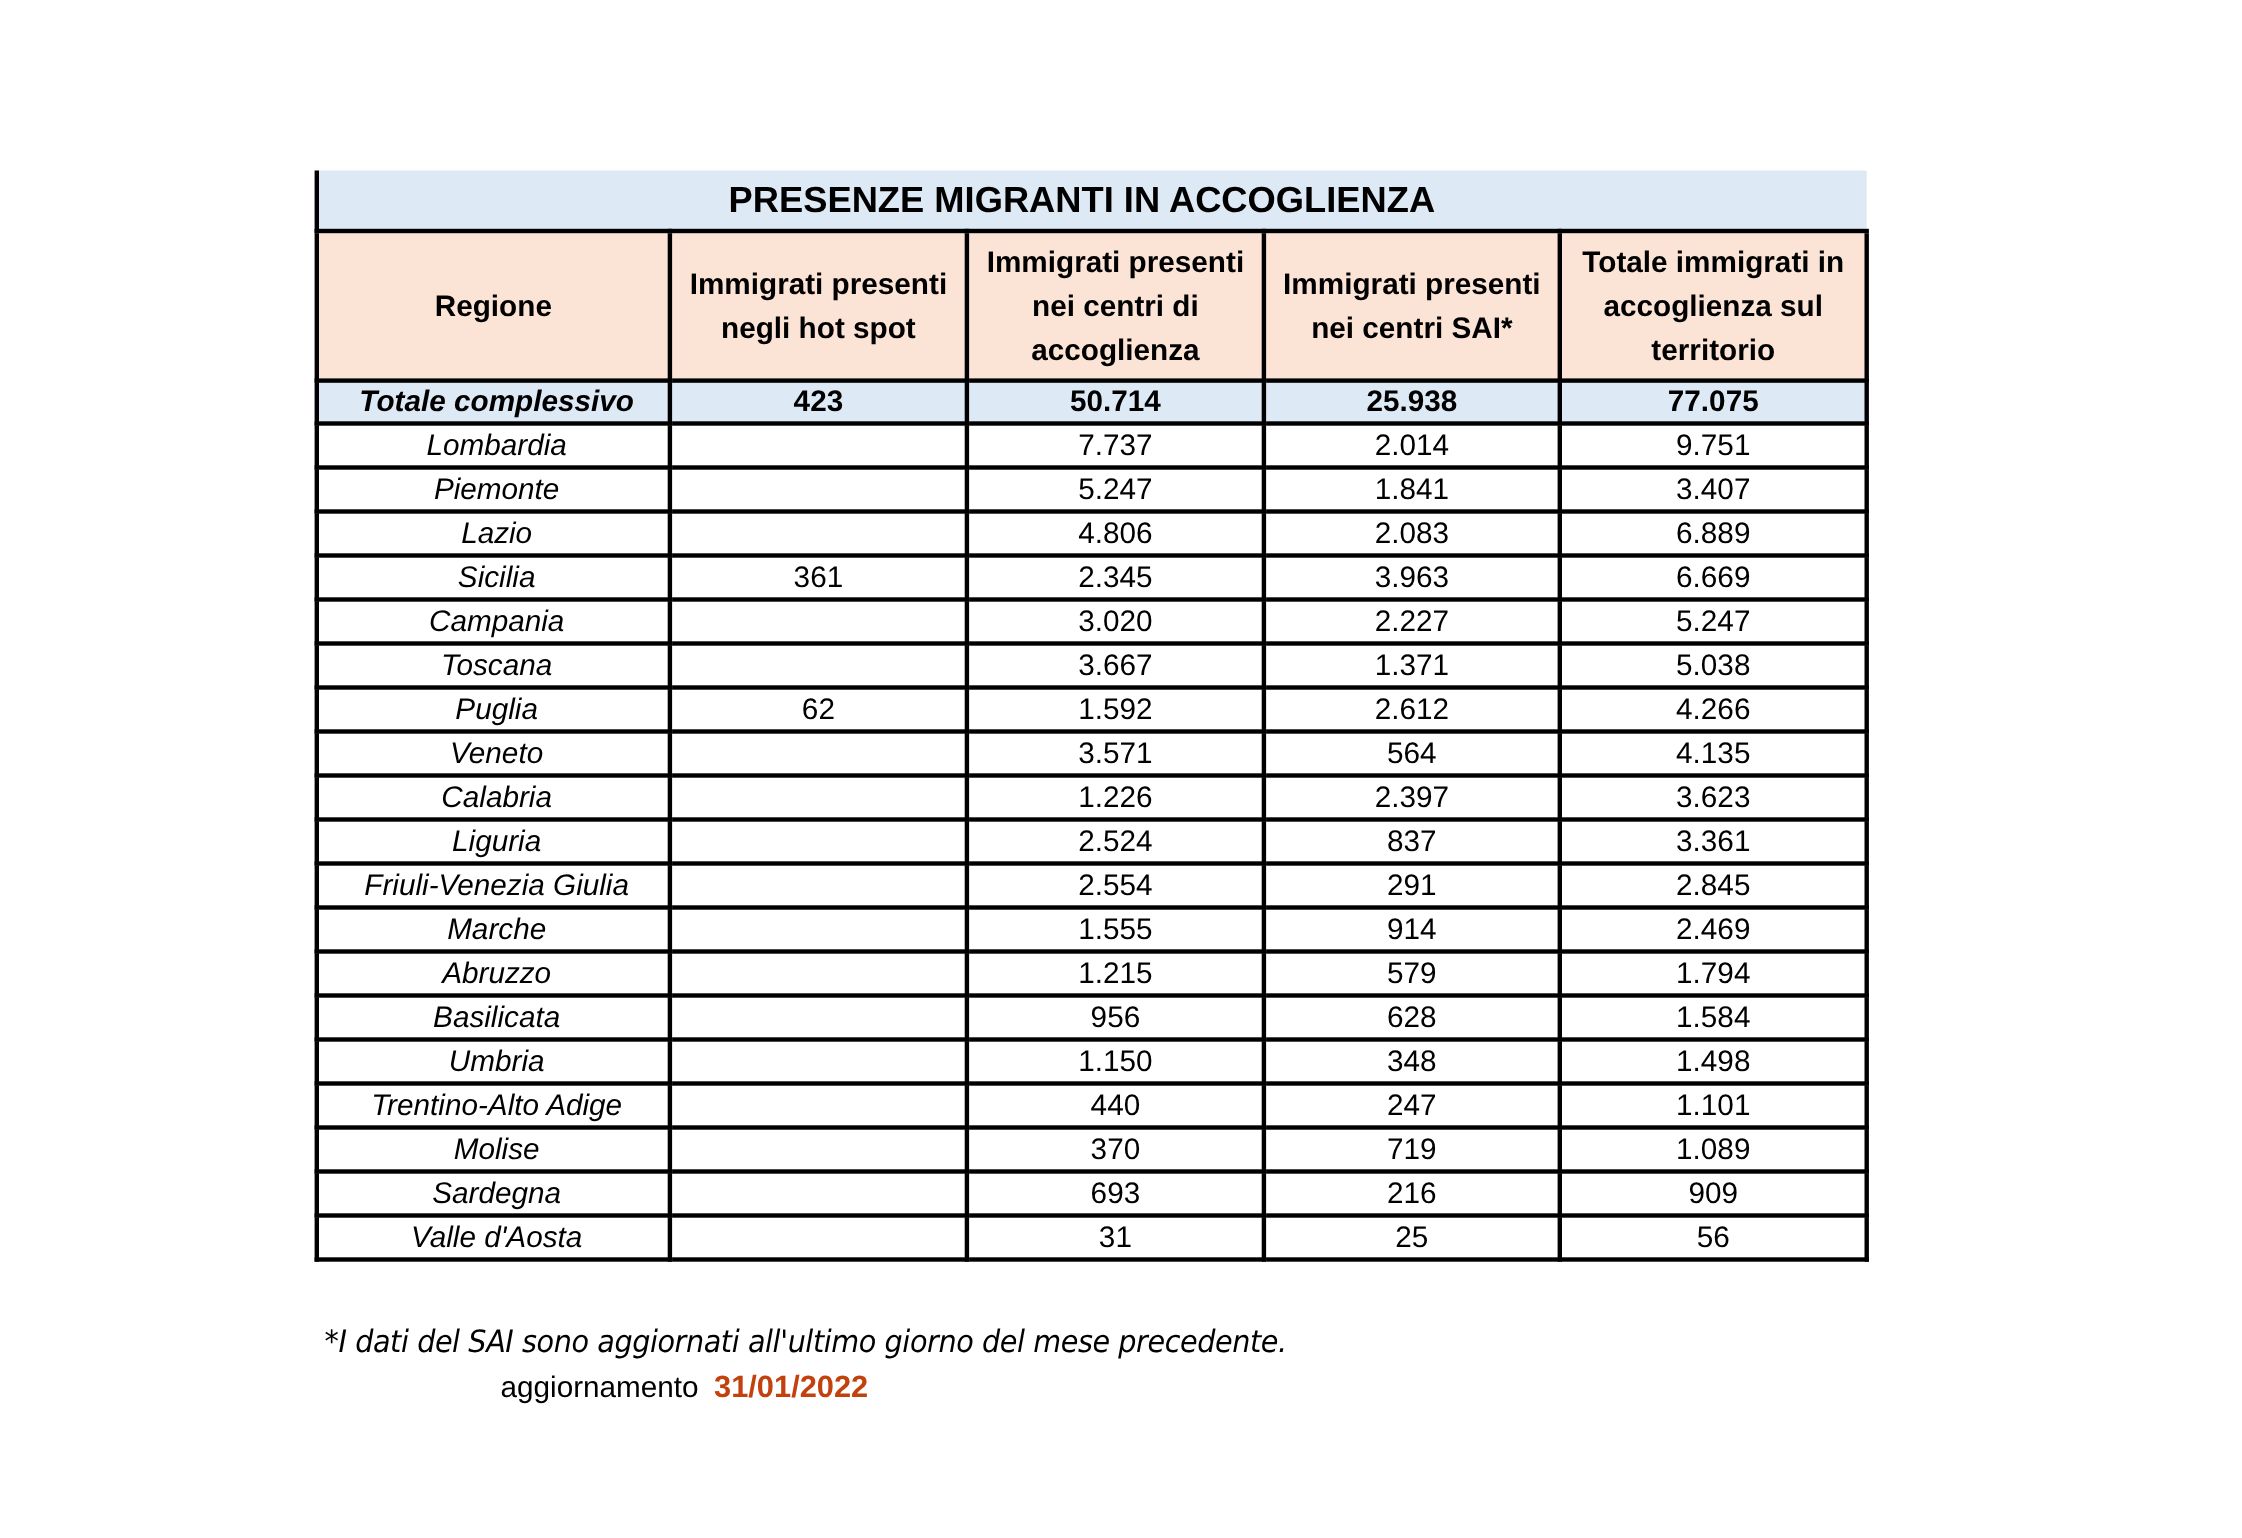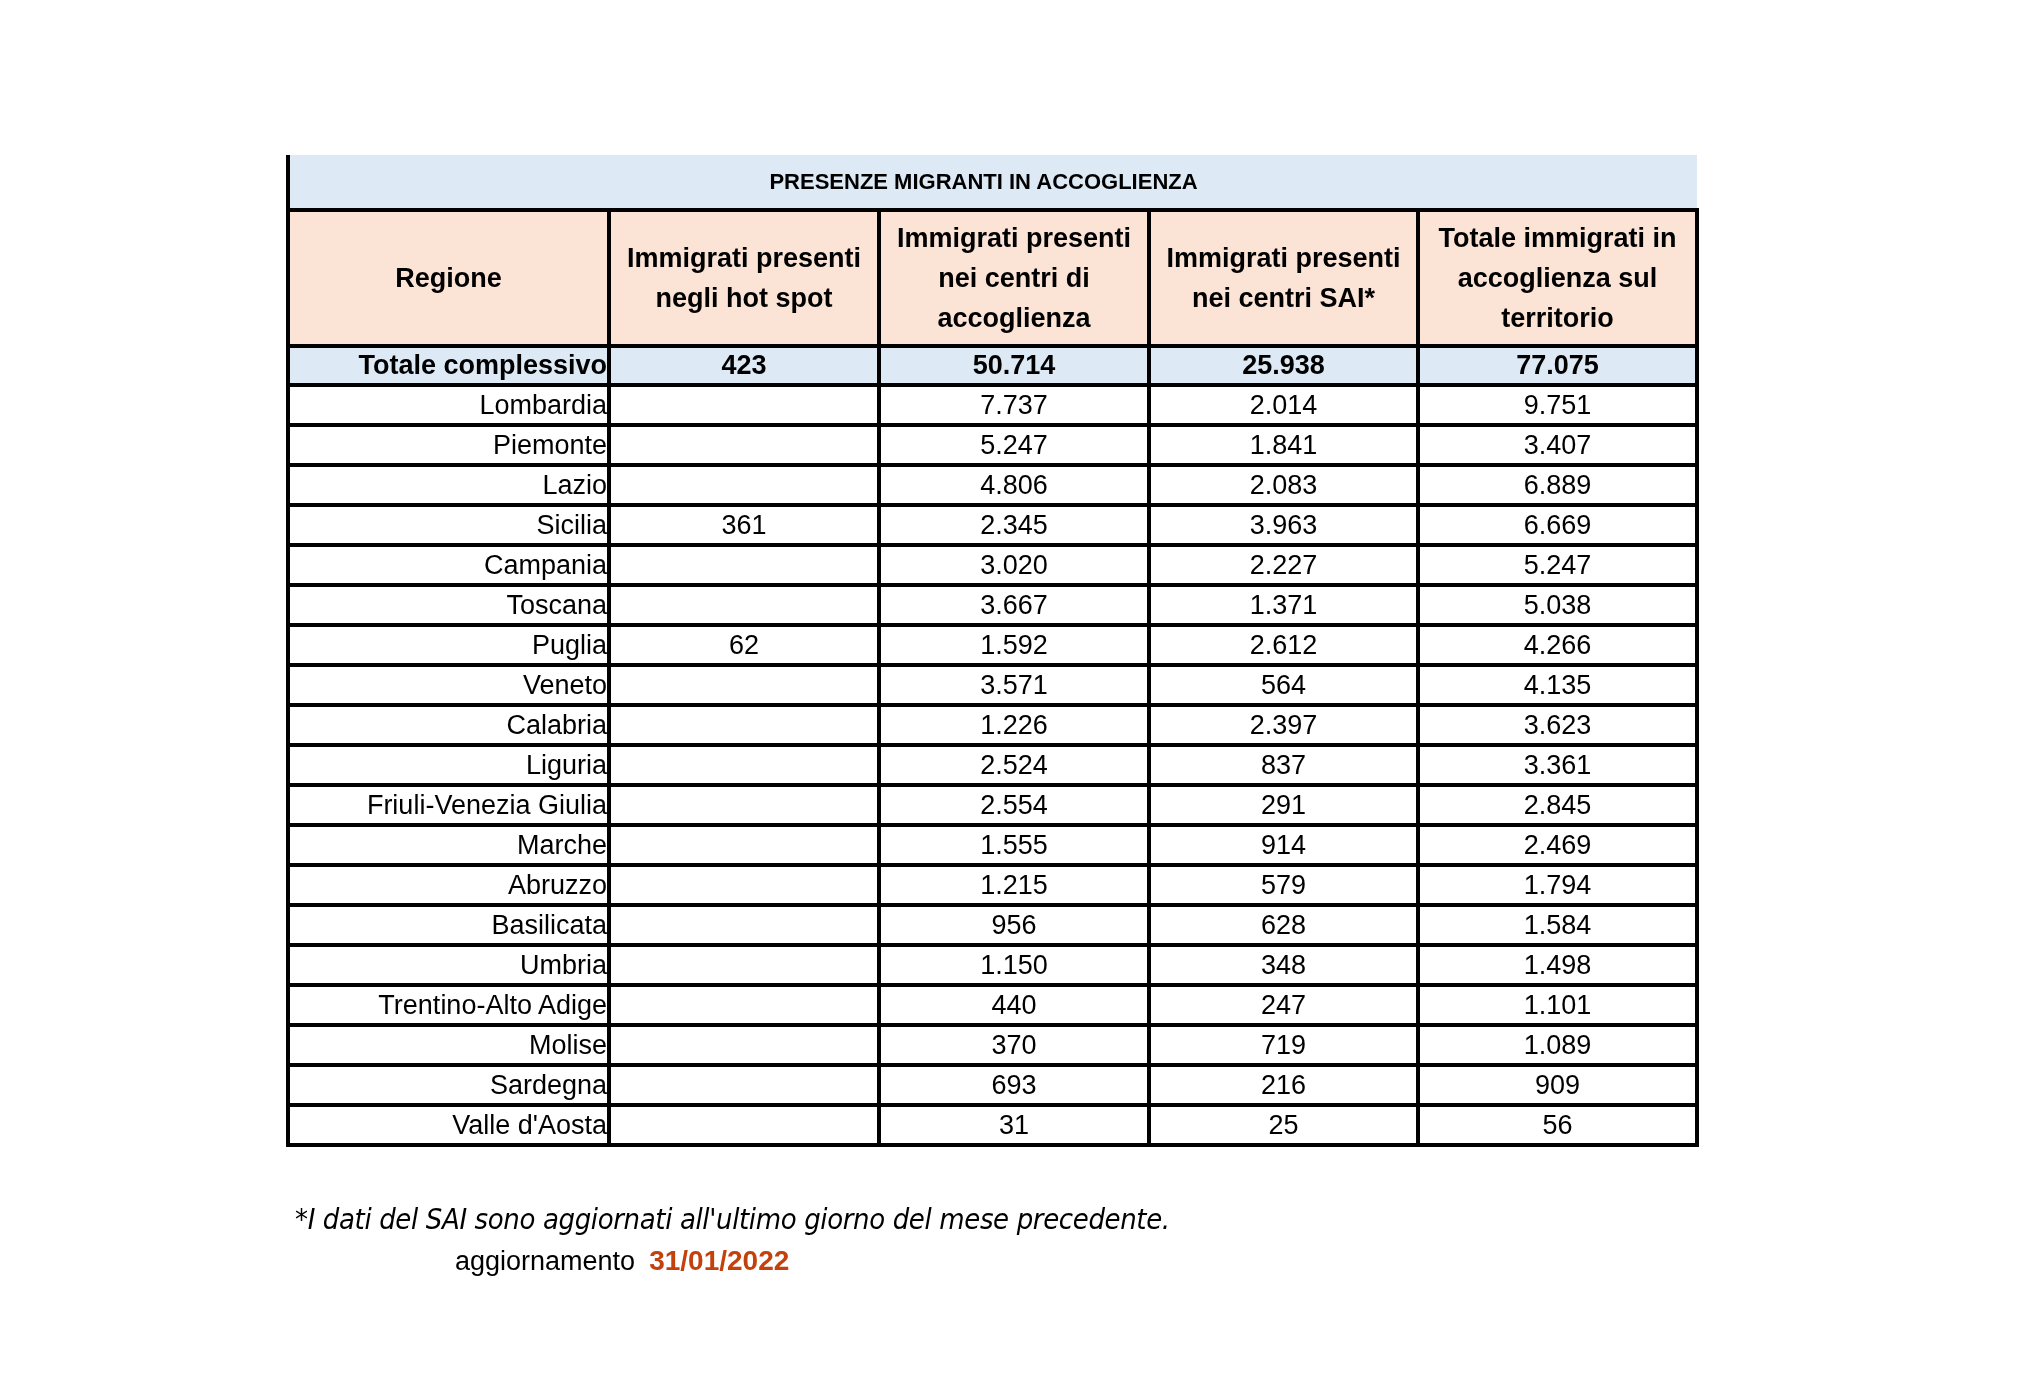--- a/index.html
+++ b/index.html
@@ -4,27 +4,27 @@
 <style>
   html, body { margin: 0; padding: 0; background: #ffffff; }
   body { width: 2038px; height: 1398px; position: relative; overflow: hidden;
          font-family: "Liberation Sans", "DejaVu Sans", sans-serif; color: #000; }
   .sheet { position: absolute; left: 286px; top: 155px; width: 1409px; }
   table { border-collapse: collapse; width: 1409px; table-layout: fixed; }
   col.c0 { width: 321px; } col.c1 { width: 270px; } col.c2 { width: 270px; }
   col.c3 { width: 269px; } col.c4 { width: 279px; }
   td, th { border: 4px solid #000; padding: 0; font-size: 27px; line-height: 1; }
   .title-row td { background: #dde9f5; height: 53px; text-align: center; font-weight: bold;
-                  border-top: none; border-right: none; font-size: 22px; }
+                  border-top: none; border-right: none; font-size: 33px; }
   .title-row td span { position: relative; left: -10px; }
   .head-row th { background: #fbe3d6; height: 132px; font-weight: bold; text-align: center;
                  font-size: 27px; line-height: 40px; }
   .total-row td { background: #dde9f5; height: 35px; font-weight: bold; }
   .data-row td { height: 36px; }
-  td.name { text-align: right; padding-left: 6px; }
+  td.name { text-align: center; padding-left: 6px; font-style: italic; }
   td.num { text-align: center; }
   .foot-note { position: absolute; left: 295px; top: 1203px; font-style: italic; font-size: 28px;
                font-family: "DejaVu Sans", sans-serif; letter-spacing: -0.4px; transform: scaleX(0.93); transform-origin: left top; }
   .update { position: absolute; left: 408px; top: 1245px; font-size: 27px; white-space: nowrap; }
   .update .lbl { font-family: "Liberation Sans", sans-serif; margin-left: 47px; }
   .update .date { color: #c2410c; font-weight: bold; margin-left: 14px; font-size: 28px; }
 </style>
 </head>
 <body>
 

